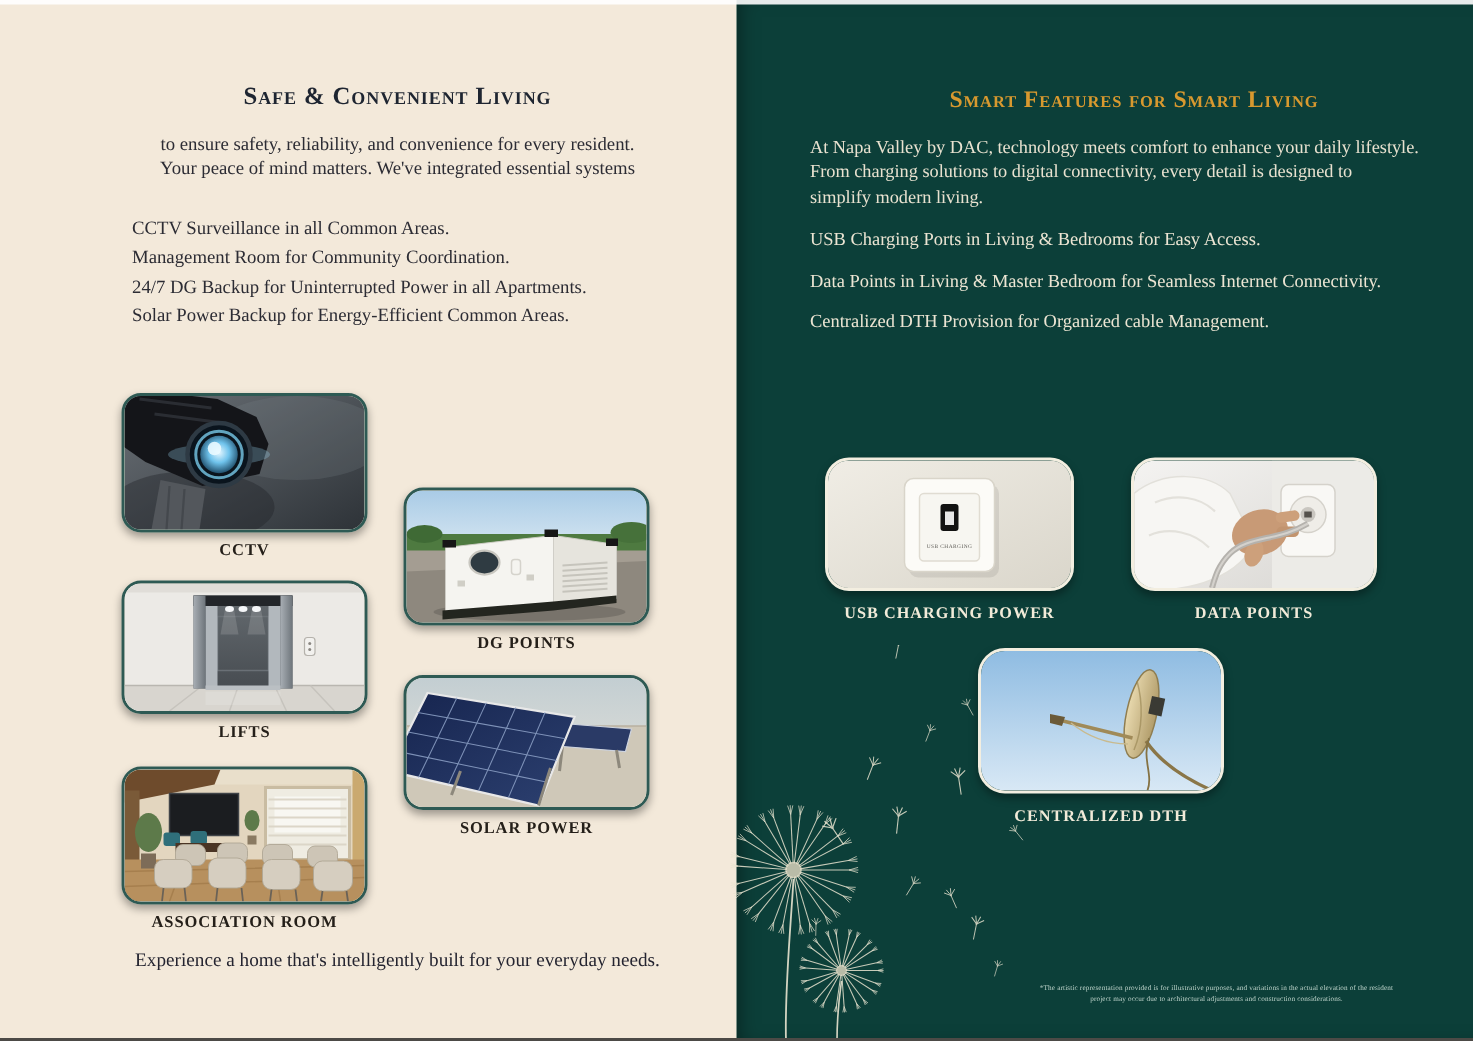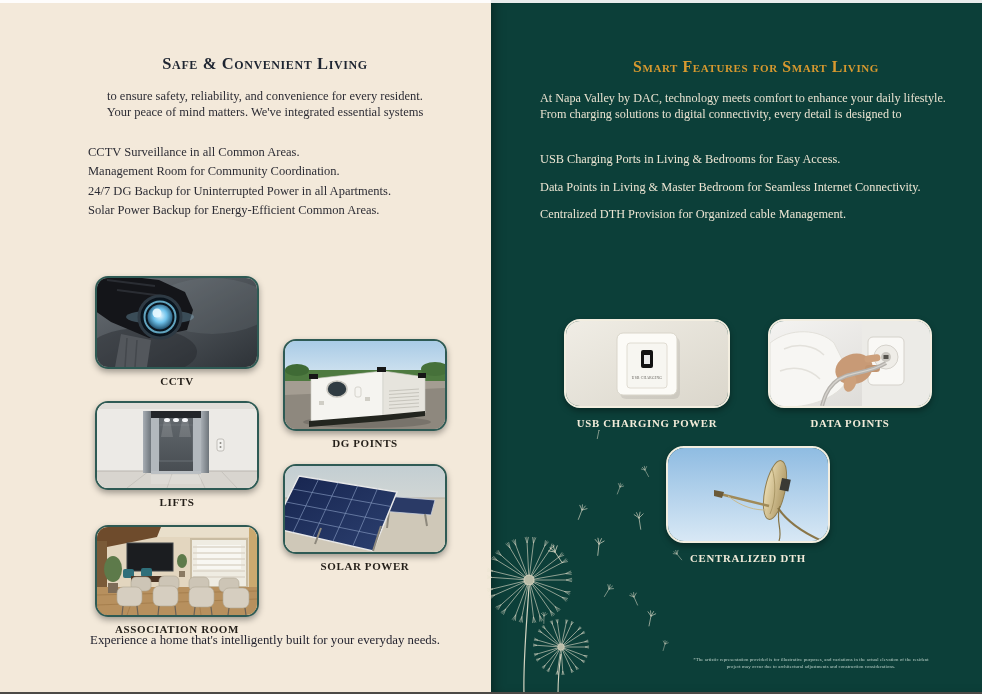--- a/index.html
+++ b/index.html
@@ -20,21 +20,21 @@
   .right .panel-title{top:58px;font-size:15.8px;color:var(--accent-gold,#d8992f);}
   .intro{position:absolute;margin:0;}
   .intro.centered{left:0;width:100%;text-align:center;}
   .left .intro{top:89px;font-size:12.5px;line-height:15.8px;color:#2c2c34;}
   .right .intro{left:49px;top:90px;font-size:12.2px;line-height:16.3px;color:#e9e2d0;width:430px;}
   .feature-list{position:absolute;margin:0;padding:0;list-style:none;}
   .left .feature-list{left:88px;top:143px;font-size:12.5px;color:#2c2c34;}
   .left .feature-list div{line-height:19.3px;}
   .right .feature-list{left:49px;top:152px;font-size:12.3px;color:#ece5d3;}
   .right .feature-list div{line-height:15.5px;margin-bottom:12.2px;}
-  .card{position:absolute;margin:17px;}
+  .card{position:absolute;margin:3px;}
   .thumb{overflow:hidden;box-shadow:0 3px 6px rgba(0,0,0,.35);line-height:0;}
   .left .thumb{border:2px solid #2e5a54;border-radius:13px;}
   .right .thumb{border:2px solid #f3eee0;border-radius:16px;}
   .card-dth .thumb{border-radius:18px;}
   .thumb svg{display:block;}
   figcaption{text-align:center;margin-top:6px;font-weight:600;}
   .left figcaption{font-size:11px;letter-spacing:.6px;color:#241f19;}
   .right figcaption{font-size:10.8px;letter-spacing:.7px;color:#f2ebd9;margin-top:9px;}
   .card-cctv{left:78px;top:259px;}
   .card-dg{left:266px;top:322px;}
@@ -265,20 +265,21 @@
 
     <p class="footer-line">Experience a home that's intelligently built for your everyday needs.</p>
   </section>
 
   <section class="panel right">
     <h2 class="panel-title">Smart Features for Smart Living</h2>
 
     <div class="intro">
       <div>At Napa Valley by DAC, technology meets comfort to enhance your  daily lifestyle.</div>
       <div>From charging solutions to digital connectivity, every detail is designed to</div>
+      <div>simplify modern living.</div>
     </div>
 
     <div class="feature-list">
       <div>USB Charging Ports in Living &amp; Bedrooms for Easy Access.</div>
       <div>Data Points in Living &amp; Master Bedroom for Seamless Internet Connectivity.</div>
       <div>Centralized DTH Provision for Organized cable Management.</div>
     </div>
 
     <figure class="card card-usb">
       <div class="thumb">

